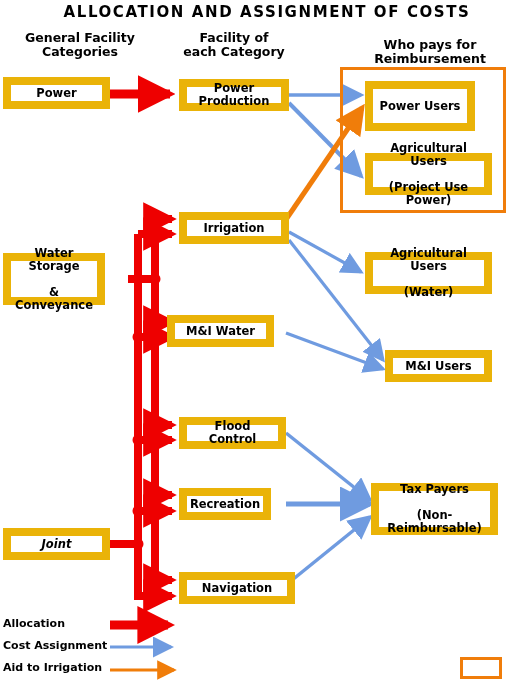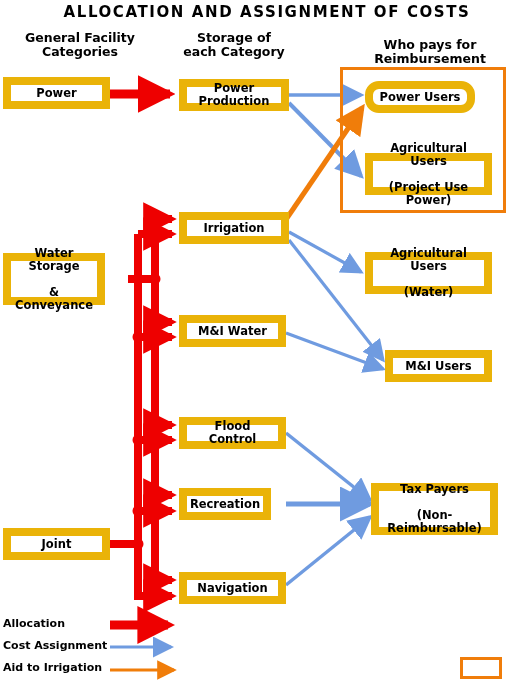--- a/index.html
+++ b/index.html
@@ -54,21 +54,21 @@
 
 <div id="stage">
 
   <div class="title">ALLOCATION AND ASSIGNMENT OF COSTS</div>
 
   <div class="colhead c1">
     <div>General Facility</div>
     <div>Categories</div>
   </div>
   <div class="colhead c2">
-    <div>Storage of</div>
+    <div>Facility of</div>
     <div>each Category</div>
   </div>
   <div class="colhead c3">
     <div>Who pays for</div>
     <div>Reimbursement</div>
   </div>
 
   <div class="orangeframe" style="left:340px;top:67px;width:166px;height:146px;"></div>
 
   <svg id="wires" viewBox="0 0 510 680">
@@ -153,49 +153,49 @@
     <span>Power</span>
   </div>
 
   <div class="node" style="left:3px;top:253px;width:102px;height:52px;">
     <span>
       <span>Water Storage</span><br>
       <span>&amp; Conveyance</span>
     </span>
   </div>
 
-  <div class="node" style="left:3px;top:528px;width:107px;height:32px;">
+  <div class="node" style="left:3px;top:528px;width:107px;height:32px;font-style:italic;">
     <span>Joint</span>
   </div>
 
   <div class="node" style="left:179px;top:79px;width:110px;height:32px;">
     <span>Power Production</span>
   </div>
 
   <div class="node" style="left:179px;top:212px;width:110px;height:32px;">
     <span>Irrigation</span>
   </div>
 
-  <div class="node" style="left:179px;top:315px;width:107px;height:32px;">
+  <div class="node" style="left:167px;top:315px;width:107px;height:32px;">
     <span>M&amp;I Water</span>
   </div>
 
   <div class="node" style="left:179px;top:417px;width:107px;height:32px;justify-content:flex-end;">
     <span>Flood Control</span>
   </div>
 
   <div class="node" style="left:179px;top:488px;width:92px;height:32px;">
     <span>Recreation</span>
   </div>
 
-  <div class="node" style="left:179px;top:572px;width:107px;height:32px;">
+  <div class="node" style="left:179px;top:572px;width:116px;height:32px;">
     <span>Navigation</span>
   </div>
 
-  <div class="node" style="left:365px;top:81px;width:110px;height:32px;border-radius:14px;">
+  <div class="node" style="left:365px;top:81px;width:110px;height:50px;">
     <span>Power Users</span>
   </div>
 
   <div class="node" style="left:365px;top:153px;width:127px;height:42px;">
     <span>
       <span>Agricultural Users</span><br>
       <span>(Project Use Power)</span>
     </span>
   </div>
 

